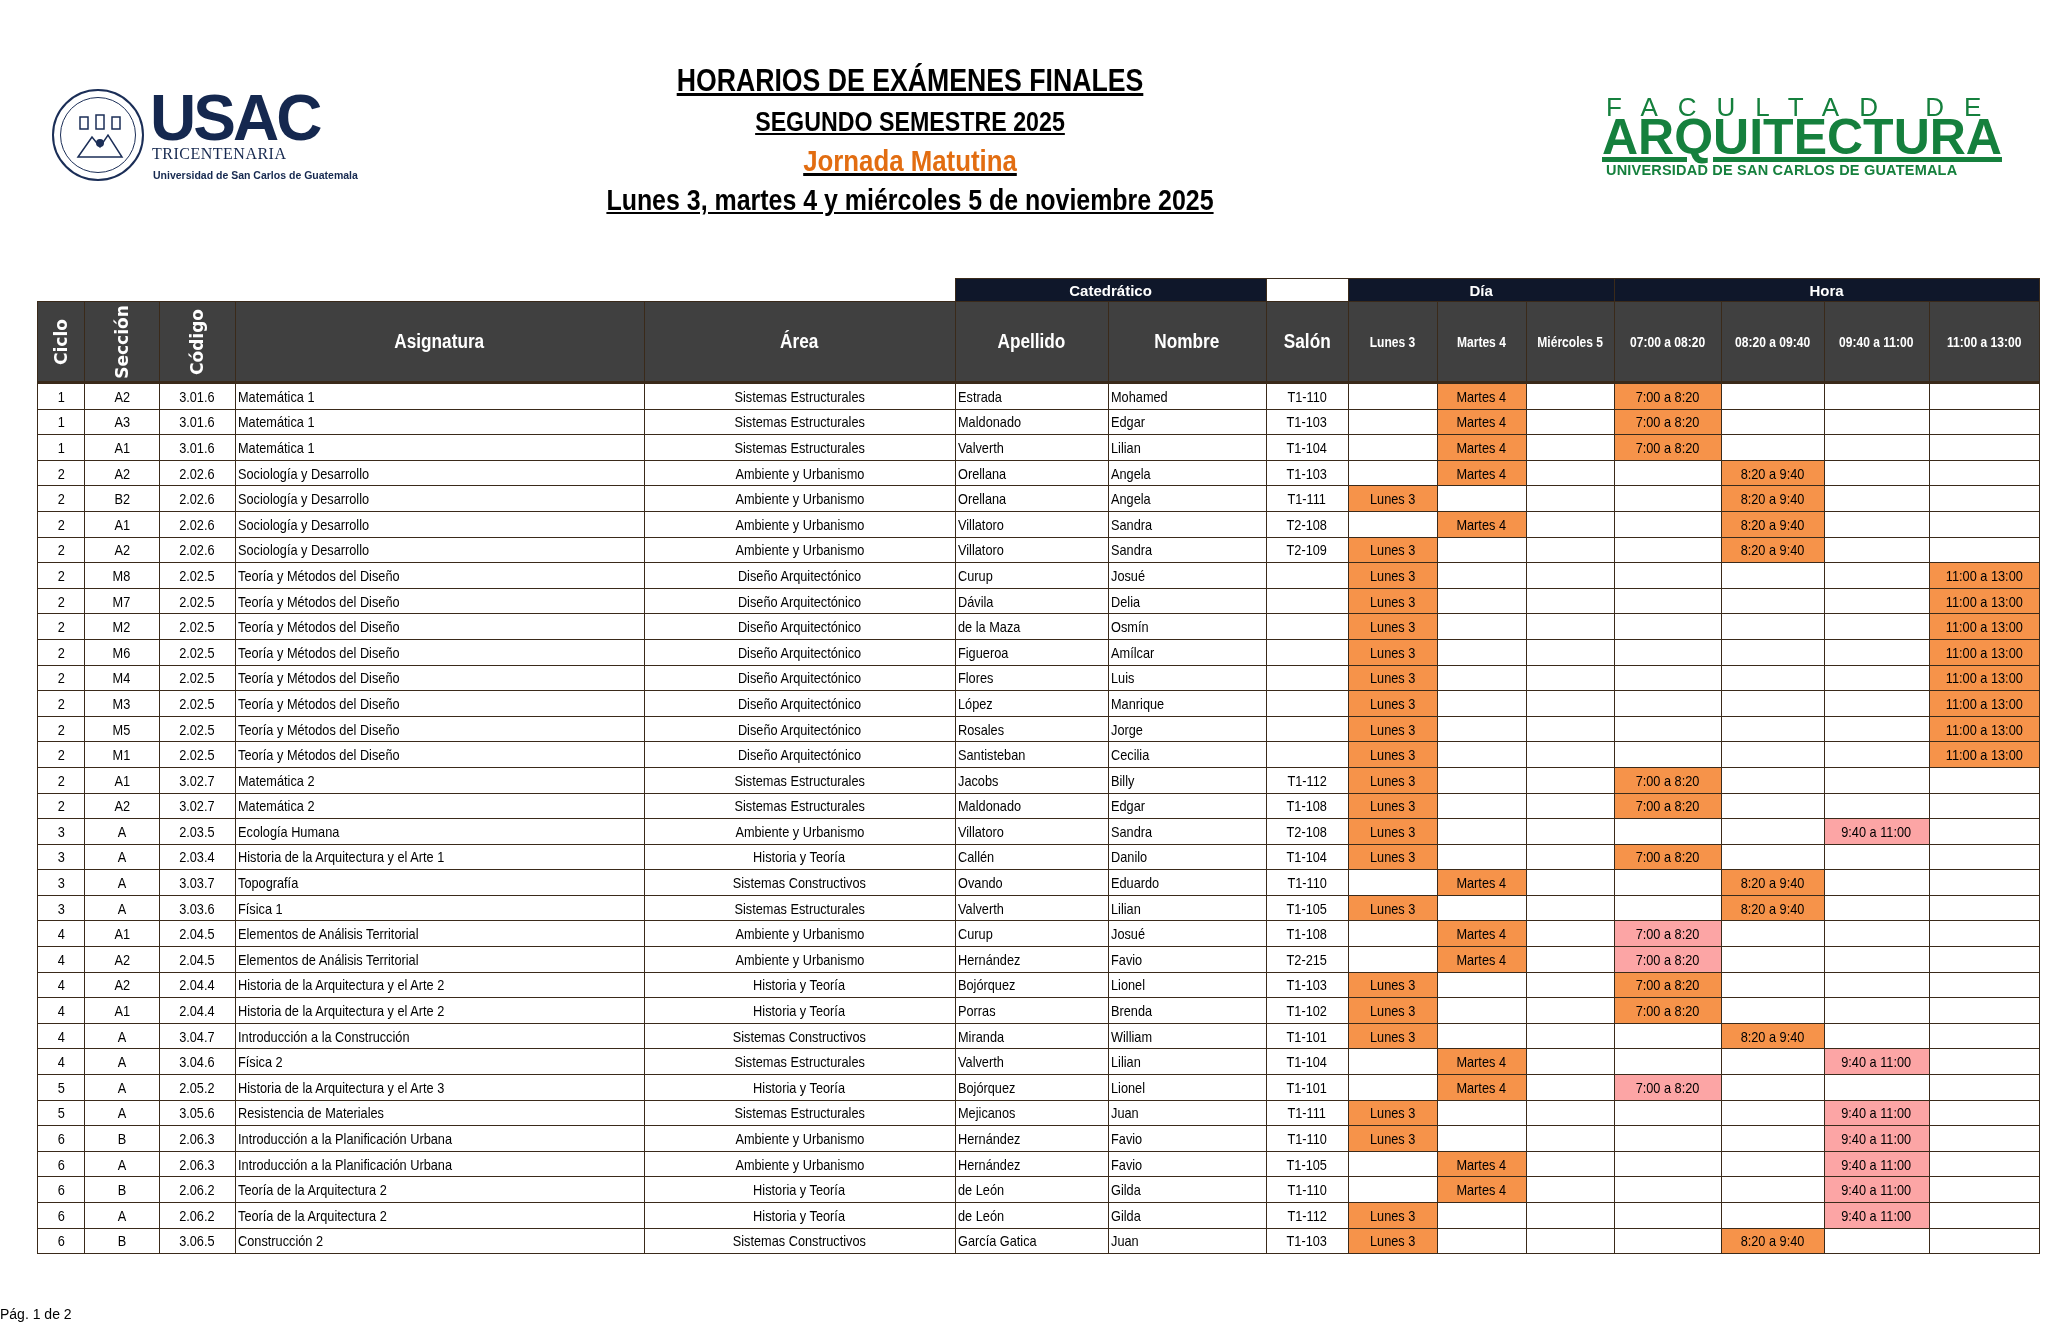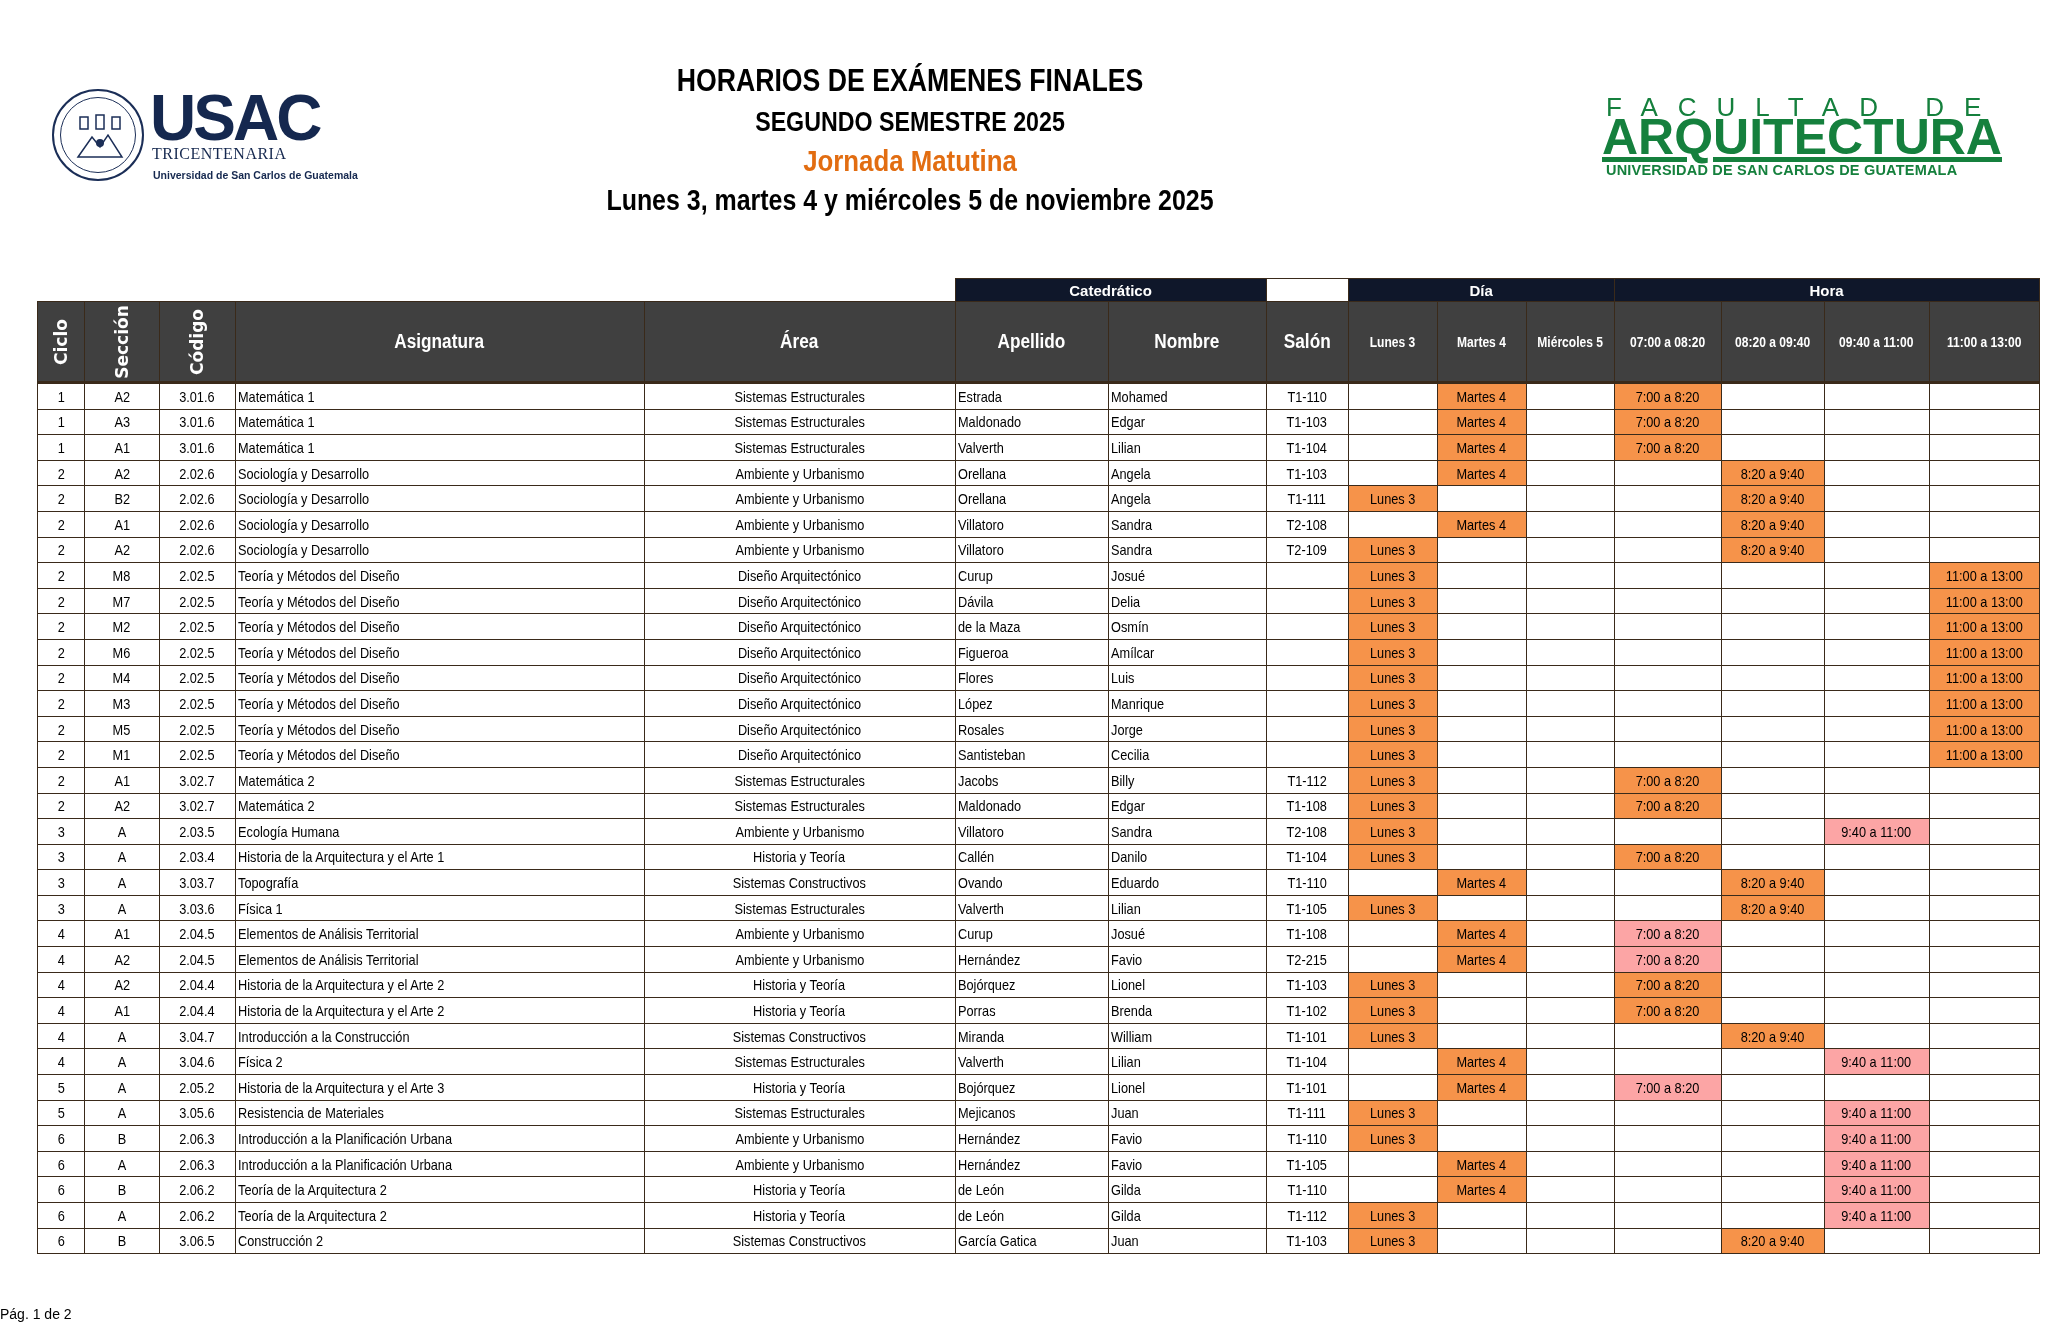--- a/index.html
+++ b/index.html
@@ -12,21 +12,21 @@
           border: 2px solid #1b2e57; box-sizing: border-box; background: #fff; }
   .seal::before { content: ""; position: absolute; left: 6px; top: 6px; right: 6px; bottom: 6px;
           border-radius: 50%; border: 1px solid #1b2e57; }
   .seal-inner { position: absolute; left: 22px; top: 20px; width: 48px; height: 50px; }
   .usac-word { position: absolute; left: 98px; top: -6px; font-size: 64px; font-weight: bold;
           color: #15284f; letter-spacing: -3px; line-height: 70px; font-family: "Liberation Sans", sans-serif; }
   .tricent { position: absolute; left: 100px; top: 56px; font-family: "Liberation Serif", serif;
           font-size: 16px; color: #15284f; letter-spacing: 0.5px; }
   .univ-small { position: absolute; left: 101px; top: 80px; font-size: 10.5px; color: #15284f; font-weight: bold; white-space: nowrap; }
 
-  .titles { position: absolute; left: 430px; top: 60px; width: 960px; text-align: center; }
+  .titles { position: absolute; left: 430px; top: 60px; width: 960px; text-align: center; text-decoration: underline; }
   .t1 { font-size: 31px; font-weight: bold; transform: scaleX(0.86); line-height: 42px; }
   .t2 { font-size: 27px; font-weight: bold; transform: scaleX(0.86); line-height: 40px; }
   .t3 { font-size: 30px; font-weight: bold; color: #e26d11; transform: scaleX(0.86); line-height: 38px; }
   .t4 { font-size: 29px; font-weight: bold; transform: scaleX(0.86); line-height: 40px; }
 
   .logo-fac { position: absolute; left: 1600px; top: 92px; width: 380px; height: 90px; color: #15803d; }
   .fac-top { position: absolute; left: 6px; top: 0; font-size: 26px; letter-spacing: 20px; white-space: nowrap; }
   .fac-mid { position: absolute; left: 2px; top: 18px; font-size: 50px; font-weight: bold; letter-spacing: 0px; white-space: nowrap; line-height: 54px; text-decoration: underline; }
   .fac-bot { position: absolute; left: 6px; top: 70px; font-size: 14.5px; font-weight: bold; white-space: nowrap; letter-spacing: 0.2px; }
 

